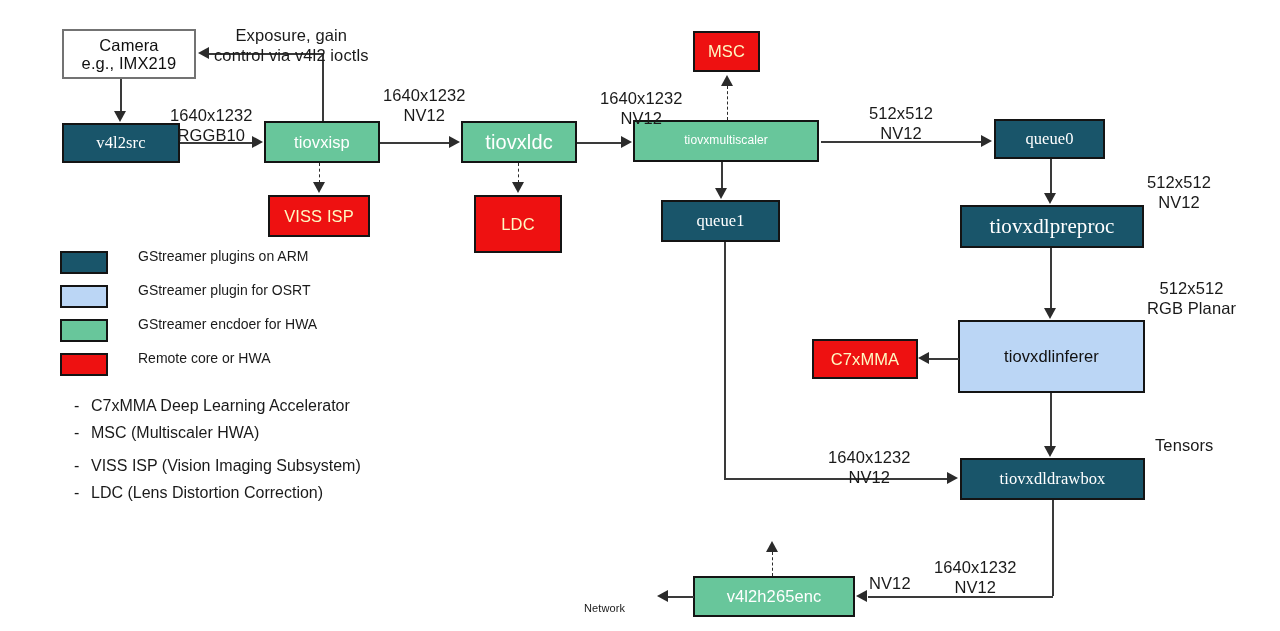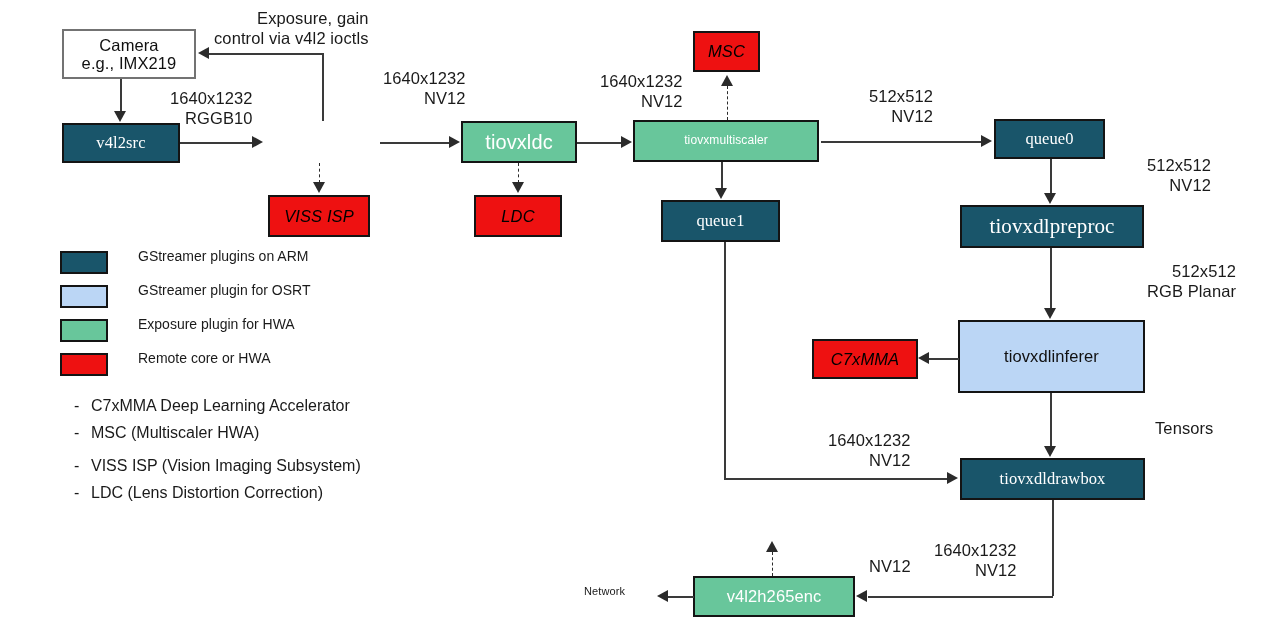--- a/index.html
+++ b/index.html
@@ -24,32 +24,32 @@
     justify-content:center;
     text-align:center;
     border:2px solid #141414;
     line-height:1.12;
     white-space:pre-line;
     letter-spacing:.1px;
   }
   .node.arm{ background:#19556a; color:#ffffff;font-family:Liberation Serif, serif; }
   .node.osrt{ background:#bbd6f5; color:#101010; }
   .node.hwa{ background:#68c69b; color:#ffffff; }
-  .node.remote{ background:#ee1111; color:#000000;font-style:italic; }
+  .node.remote{ background:#ee1111; color:#fef9c3; }
   .node.plain{ background:#ffffff; color:#101010; border:2px solid #737373; }
 
   
   .lbl{
     position:absolute;
     color:#1a1a1a;
     white-space:pre-line;
     line-height:1.22;
     letter-spacing:.1px;
   }
-  .lbl.l{ text-align:right; }
+  .lbl.l{ text-align:center;margin-top:17px; }
 
   
   .wire{ position:absolute; background:#3a3a3a; }
   .wire.h{ height:1.6px; }
   .wire.v{ width:1.6px; }
   .wire.dash-v{
     width:0; height:0; background:none;
     border-left:1.8px dashed #2b2b2b;
   }
   .arrow{ position:absolute; width:0; height:0; }
@@ -89,26 +89,27 @@
 </head>
 <body>
 
 <div id="stage">
 
   <div class="node plain" style="left:62px;top:29px;width:134px;height:50px;font-size:16.5px;">Camera
 e.g., IMX219</div>
 
   <div class="node arm" style="left:62px;top:123px;width:118px;height:40px;font-size:16.5px;">v4l2src</div>
 
+  <div class="node hwa" style="left:264px;top:121px;width:116px;height:42px;font-size:16.5px;">tiovxisp</div>
 
   <div class="node remote" style="left:268px;top:195px;width:102px;height:42px;font-size:16.5px;">VISS ISP</div>
 
   <div class="node hwa" style="left:461px;top:121px;width:116px;height:42px;font-size:20px;">tiovxldc</div>
 
-  <div class="node remote" style="left:474px;top:195px;width:88px;height:42px;font-size:16.5px;">LDC</div>
+  <div class="node remote" style="left:474px;top:195px;width:88px;height:58px;font-size:16.5px;">LDC</div>
 
   <div class="node remote" style="left:693px;top:31px;width:67px;height:41px;font-size:16.5px;">MSC</div>
 
   <div class="node hwa" style="left:633px;top:120px;width:186px;height:42px;font-size:12px;">tiovxmultiscaler</div>
 
   <div class="node arm" style="left:661px;top:200px;width:119px;height:42px;font-size:16.5px;">queue1</div>
 
   <div class="node arm" style="left:994px;top:119px;width:111px;height:40px;font-size:16.5px;">queue0</div>
 
   <div class="node arm" style="left:960px;top:205px;width:184px;height:43px;font-size:21px;">tiovxdlpreproc</div>
@@ -216,21 +217,21 @@
     <div class="legend-row">
       <span class="swatch arm"></span>
       <span class="legend-text">GStreamer plugins on ARM</span>
     </div>
     <div class="legend-row">
       <span class="swatch osrt"></span>
       <span class="legend-text">GStreamer plugin for OSRT</span>
     </div>
     <div class="legend-row">
       <span class="swatch hwa"></span>
-      <span class="legend-text">Exposure plugin for HWA</span>
+      <span class="legend-text">GStreamer encdoer for HWA</span>
     </div>
     <div class="legend-row">
       <span class="swatch remote"></span>
       <span class="legend-text">Remote core or HWA</span>
     </div>
   </div>
 
   <div class="bullets">
     <div class="bullet">
       <span class="dash">-</span>

